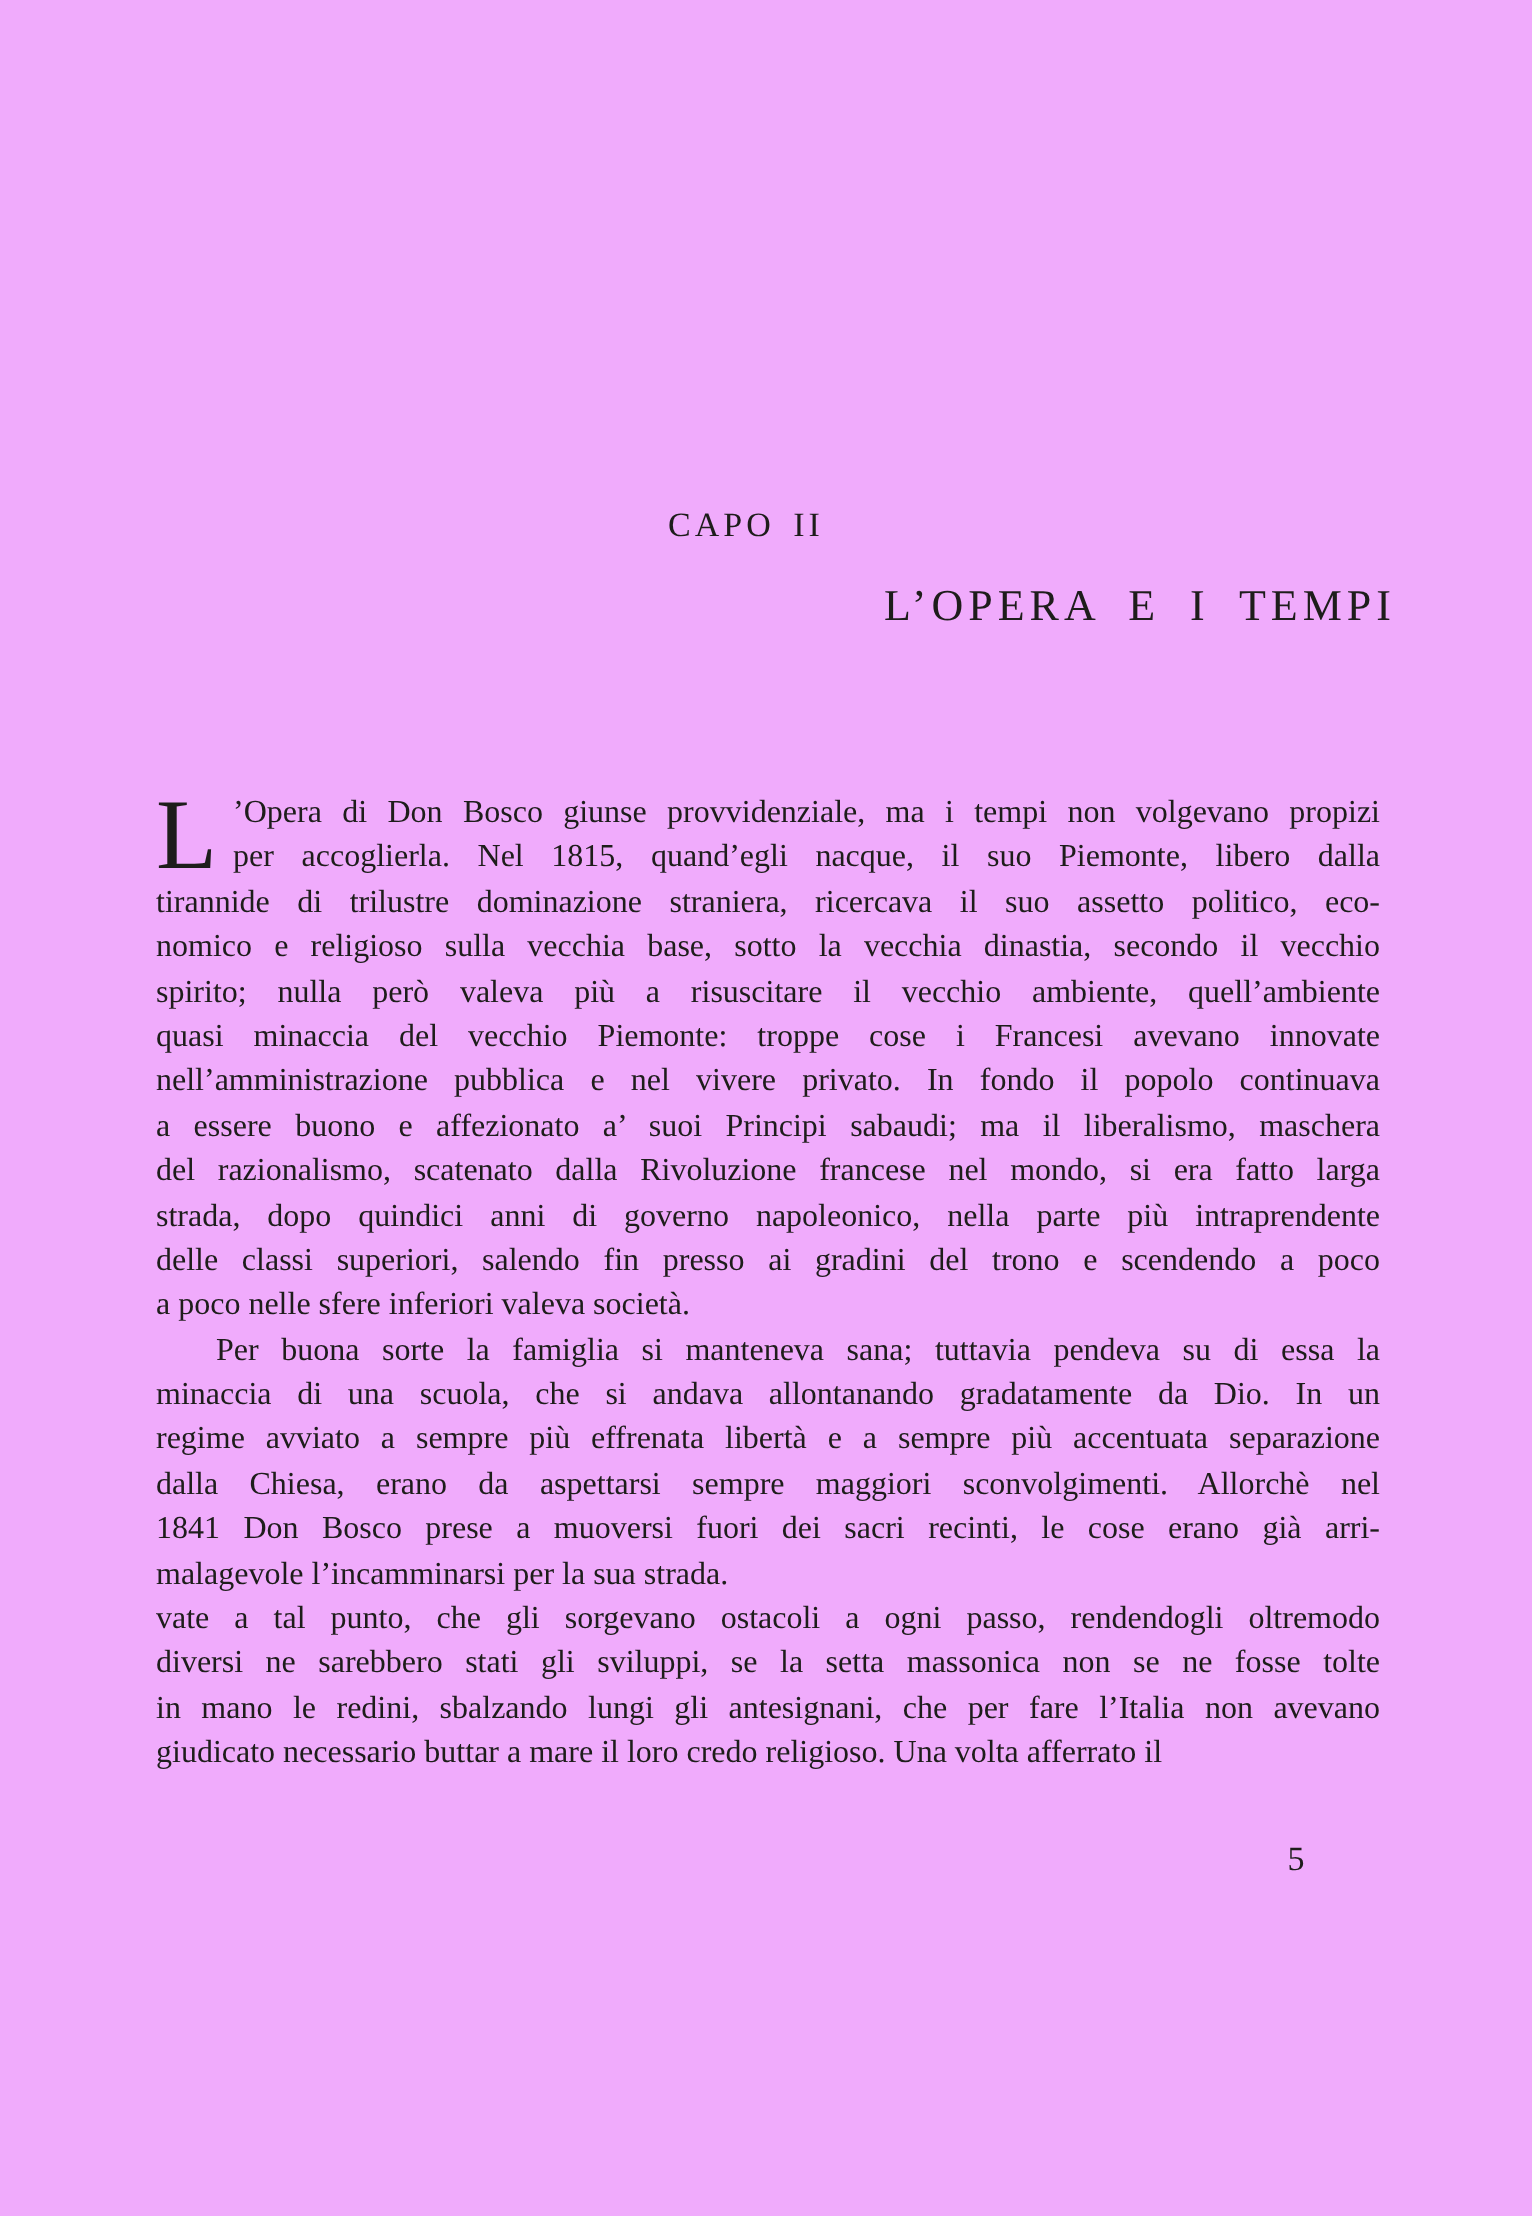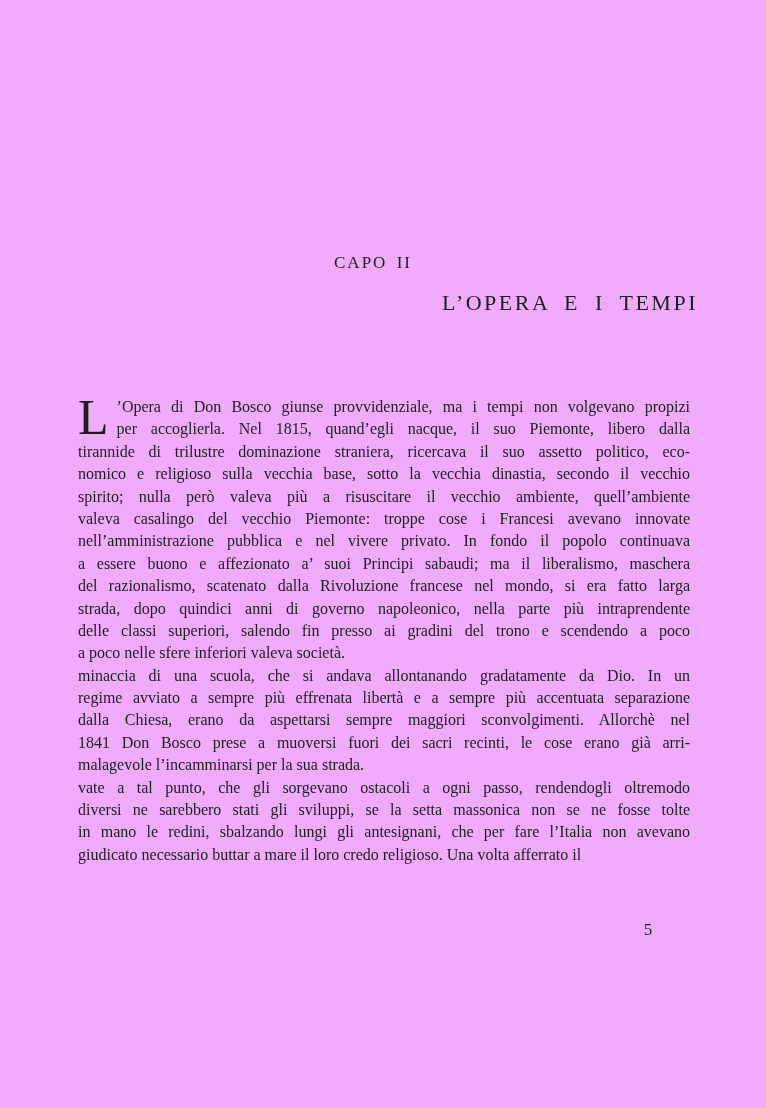--- a/index.html
+++ b/index.html
@@ -83,29 +83,30 @@
   <div class="chapter-heading">CAPO II</div>
   <div class="chapter-title">L’OPERA E I TEMPI</div>
   <div class="body-text">
       <div class="paragraph">
         <span class="drop-cap">L</span>
         <div class="text-line">’Opera di Don Bosco giunse provvidenziale, ma i tempi non volgevano propizi</div>
         <div class="text-line">per accoglierla. Nel 1815, quand’egli nacque, il suo Piemonte, libero dalla</div>
         <div class="text-line">tirannide di trilustre dominazione straniera, ricercava il suo assetto politico, eco-</div>
         <div class="text-line">nomico e religioso sulla vecchia base, sotto la vecchia dinastia, secondo il vecchio</div>
         <div class="text-line">spirito; nulla però valeva più a risuscitare il vecchio ambiente, quell’ambiente</div>
-        <div class="text-line">valeva casalingo del vecchio Piemonte: troppe cose i Francesi avevano innovate</div>
+        <div class="text-line">quasi minaccia del vecchio Piemonte: troppe cose i Francesi avevano innovate</div>
         <div class="text-line">nell’amministrazione pubblica e nel vivere privato. In fondo il popolo continuava</div>
         <div class="text-line">a essere buono e affezionato a’ suoi Principi sabaudi; ma il liberalismo, maschera</div>
         <div class="text-line">del razionalismo, scatenato dalla Rivoluzione francese nel mondo, si era fatto larga</div>
         <div class="text-line">strada, dopo quindici anni di governo napoleonico, nella parte più intraprendente</div>
         <div class="text-line">delle classi superiori, salendo fin presso ai gradini del trono e scendendo a poco</div>
         <div class="text-line final">a poco nelle sfere inferiori valeva società.</div>
       </div>
       <div class="paragraph">
+        <div class="text-line indent">Per buona sorte la famiglia si manteneva sana; tuttavia pendeva su di essa la</div>
         <div class="text-line">minaccia di una scuola, che si andava allontanando gradatamente da Dio. In un</div>
         <div class="text-line">regime avviato a sempre più effrenata libertà e a sempre più accentuata separazione</div>
         <div class="text-line">dalla Chiesa, erano da aspettarsi sempre maggiori sconvolgimenti. Allorchè nel</div>
         <div class="text-line">1841 Don Bosco prese a muoversi fuori dei sacri recinti, le cose erano già arri-</div>
         <div class="text-line final">malagevole l’incamminarsi per la sua strada.</div>
         <div class="text-line">vate a tal punto, che gli sorgevano ostacoli a ogni passo, rendendogli oltremodo</div>
       </div>
       <div class="paragraph">
         <div class="text-line">diversi ne sarebbero stati gli sviluppi, se la setta massonica non se ne fosse tolte</div>
         <div class="text-line">in mano le redini, sbalzando lungi gli antesignani, che per fare l’Italia non avevano</div>

